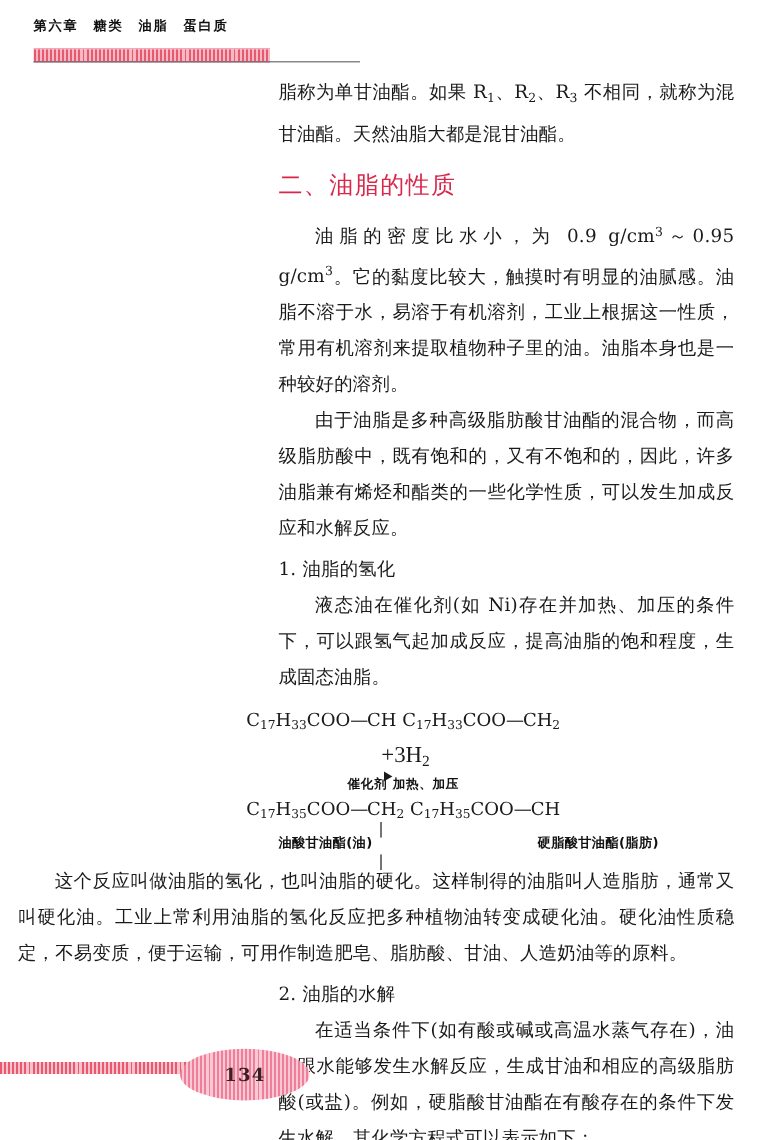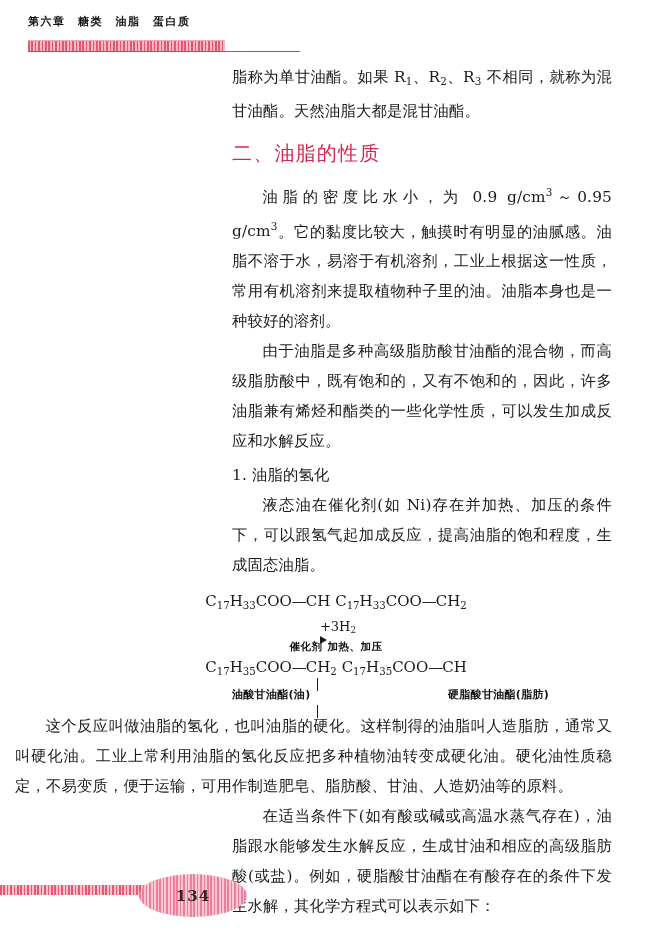--- a/index.html
+++ b/index.html
@@ -127,21 +127,22 @@
   }
   .bond-v {
     position: absolute;
     width: 1.2px;
     background: #1a1a1a;
   }
   .dash { letter-spacing: -1px; }
 
   .plus-term {
     padding: 0 4px 0 8px;
-    font-size: 13px;
+    font-size: 19px;
+    font-family: Liberation Serif, serif;
   }
 
   
   .arrow-box {
     display: inline-block;
     position: relative;
     margin: 0 3px;
     text-align: center;
     vertical-align: middle;
   }
@@ -211,21 +212,21 @@
     top: 13px;
     width: 182px;
     height: 10px;
     background-image: repeating-linear-gradient(
        to right,
        #e8596f 0px, #e8596f 1.6px,
        #f8c2cd 1.6px, #f8c2cd 3.4px);
   }
   #footer-ellipse {
     position: absolute;
-    left: 139px;
+    left: 150px;
     top: 2px;
     width: 108px;
     height: 43px;
     border-radius: 50%;
     background-image: repeating-linear-gradient(
        to right,
        #ef7f99 0px, #ef7f99 1.6px,
        #f9c8d4 1.6px, #f9c8d4 3.4px);
     display: flex;
     align-items: center;
@@ -295,20 +296,21 @@
     </span>
   </div>
 
   <div class="eq-captions">
     <span style="left:232px;">油酸甘油酯(油)</span>
     <span style="left:448px;">硬脂酸甘油酯(脂肪)</span>
   </div>
 
   <p class="para indent" style="margin-top:6px;padding-left:15px;">这个反应叫做油脂的氢化，也叫油脂的硬化。这样制得的油脂叫人造脂肪，通常又叫硬化油。工业上常利用油脂的氢化反应把多种植物油转变成硬化油。硬化油性质稳定，不易变质，便于运输，可用作制造肥皂、脂肪酸、甘油、人造奶油等的原料。</p>
 
+  <div class="sub-heading">2. 油脂的水解</div>
 
   <p class="para indent">在适当条件下(如有酸或碱或高温水蒸气存在)，油脂跟水能够发生水解反应，生成甘油和相应的高级脂肪酸(或盐)。例如，硬脂酸甘油酯在有酸存在的条件下发生水解，其化学方程式可以表示如下：</p>
 
   <div class="equation eq-hydrolysis">
 
     <span class="triester">
       
       
       
       

